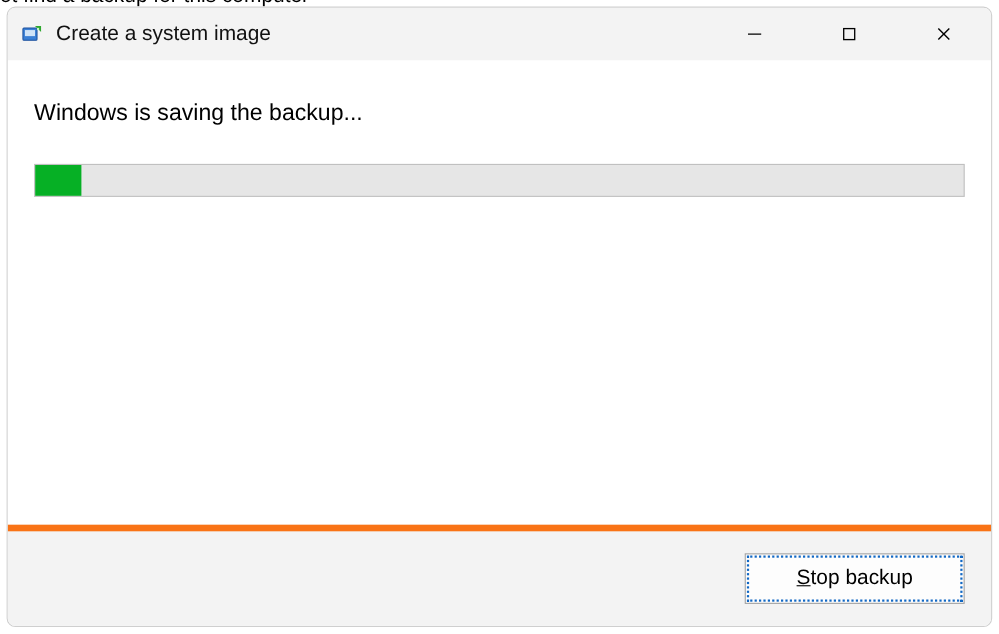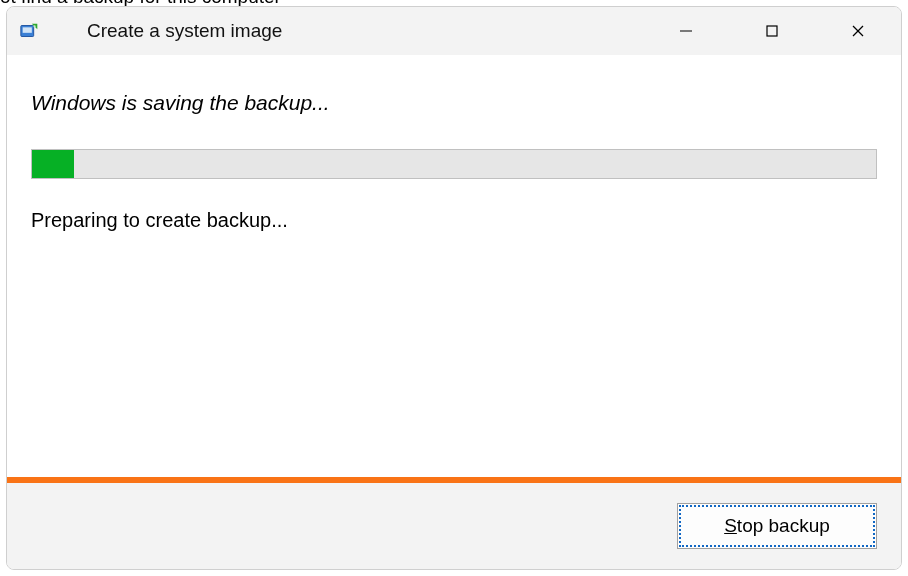--- a/index.html
+++ b/index.html
@@ -27,21 +27,20 @@
       flex-direction: column;
       overflow: hidden;
     }
     .titlebar {
       height: 48px;
       background: #f3f3f3;
       display: flex;
       align-items: center;
       padding-left: 12px;
       flex-shrink: 0;
-      gap: 36px;
     }
     .titlebar-icon {
       width: 22px;
       height: 22px;
       margin-right: 10px;
       flex-shrink: 0;
     }
     .titlebar-title {
       font-size: 19px;
       color: #111;
@@ -69,21 +68,20 @@
     .content {
       flex: 1;
       padding: 24px 24px 0 24px;
       background: #ffffff;
     }
     .heading {
       font-size: 21px;
       color: #000;
       margin-top: 12px;
       margin-bottom: 34px;
-      font-style: italic;
     }
     .progressbar {
       width: 100%;
       height: 30px;
       border: 1px solid #c0c0c0;
       background: #e6e6e6;
       margin-bottom: 30px;
       position: relative;
     }
     .progressbar-fill {
@@ -161,19 +159,18 @@
           </svg>
       </button>
     </div>
   </div>
 
   <div class="content">
     <div class="heading">Windows is saving the backup...</div>
     <div class="progressbar">
       <div class="progressbar-fill" style="width:5%"></div>
     </div>
-    <div class="status">Preparing to create backup...</div>
   </div>
 
   <div class="footer">
     <button class="btn-stop"><span class="accel">S</span><span>top backup</span></button>
   </div>
 </div>
 
 </body></html>

